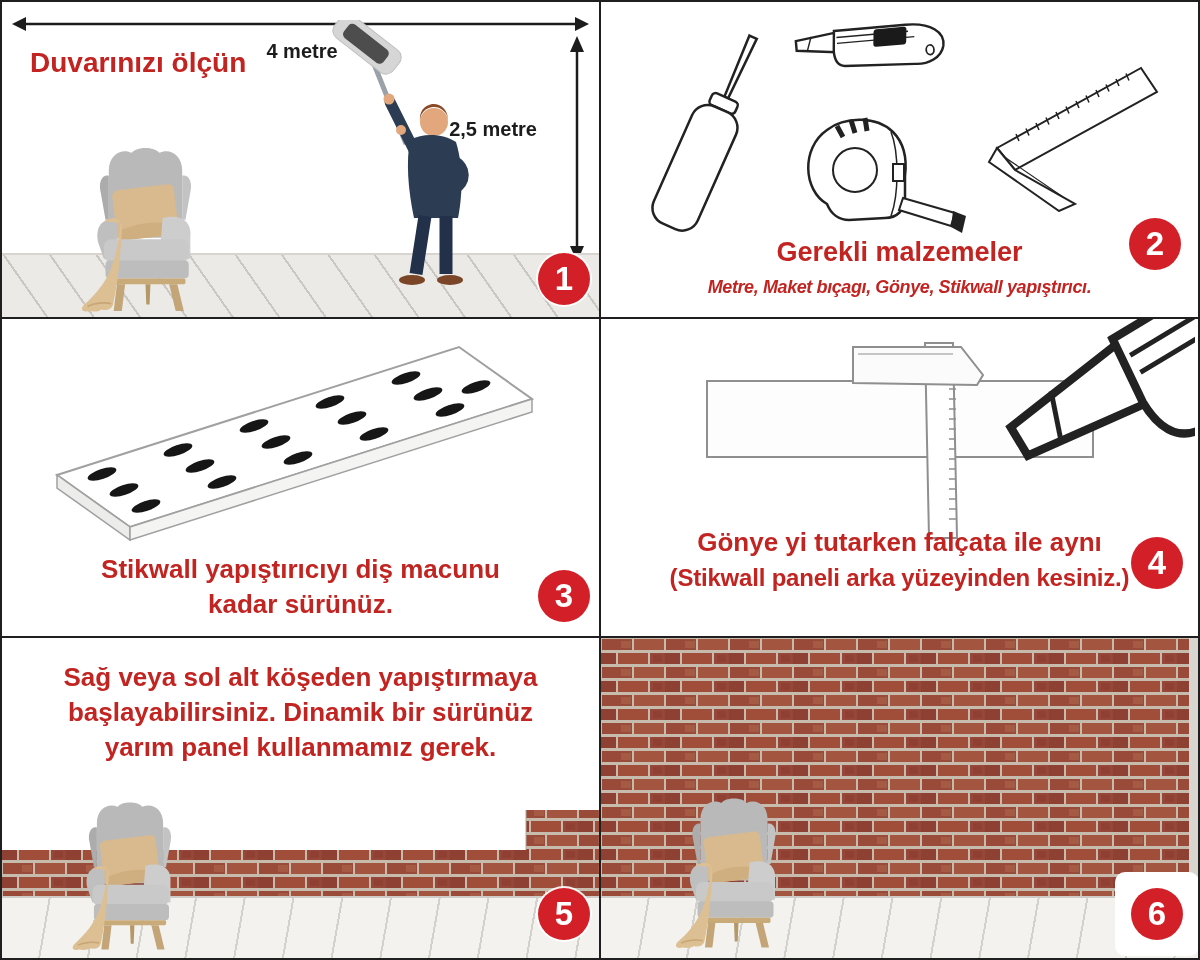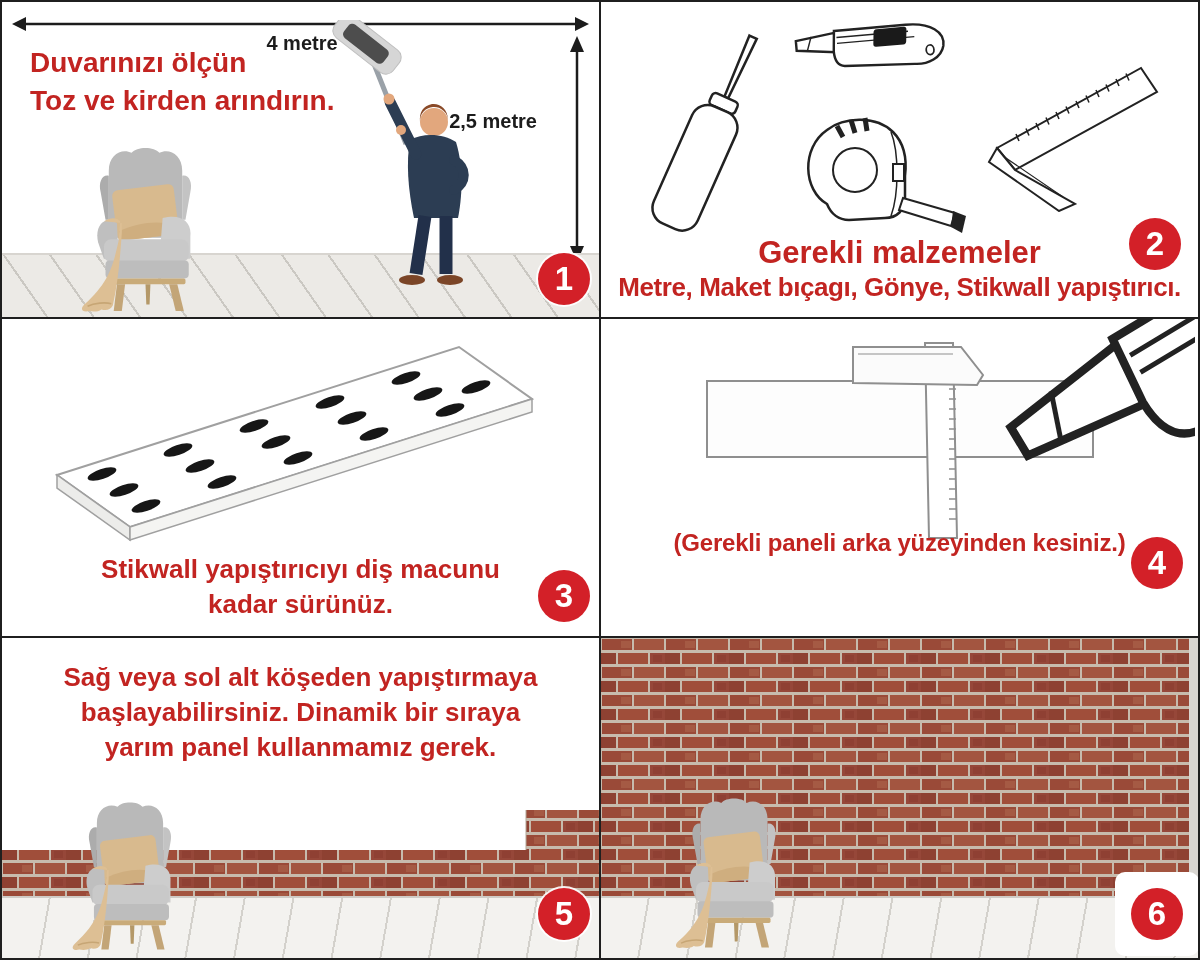--- a/index.html
+++ b/index.html
@@ -7,25 +7,25 @@
     position:relative;width:1200px;height:960px;box-sizing:border-box;
     border:2px solid #1f1f1f;background:#1f1f1f;
     display:grid;grid-template-columns:597px 1fr;grid-template-rows:315px 317px 1fr;gap:2px;
     font-family:"Liberation Sans",sans-serif;
   }
   .panel{position:relative;background:#ffffff;overflow:hidden;}
   .abs{position:absolute;}
   
   .cap{position:absolute;left:0;right:0;text-align:center;color:#c22421;font-weight:bold;line-height:35px;}
   .cap .ln{white-space:nowrap;font-size:26px;}
-  .cap .ln.big{font-size:31px;text-align:center;}
-  .cap .ln.tight{font-size:26px;letter-spacing:-0.4px;}
+  .cap .ln.big{font-size:27px;text-align:center;}
+  .cap .ln.tight{font-size:18px;letter-spacing:-0.4px;font-style:italic;}
   .cap .ln.mid{font-size:24px;letter-spacing:-0.2px;}
   .lefttext{position:absolute;left:28px;top:42px;color:#c22421;font-weight:bold;font-size:28px;line-height:38px;white-space:nowrap;}
-  .meas{position:absolute;color:#1c1c1c;font-weight:bold;font-size:20px;}
+  .meas{position:absolute;color:#1c1c1c;font-weight:bold;font-size:20px;margin-top:8px;}
   
   .badge{
     position:absolute;width:52px;height:52px;border-radius:50%;
     background:#d32028;color:#ffffff;font-weight:bold;font-size:33px;
     display:flex;align-items:center;justify-content:center;
     box-shadow:0 0 0 2px rgba(255,255,255,.9);
   }
   .badgebox{position:absolute;background:#ffffff;border-radius:10px;}
   
   .floor1{
@@ -100,21 +100,20 @@
       <polygon points="581,12 567,5 567,19" fill="#1c1c1c"></polygon>
       <line x1="569" y1="36" x2="569" y2="238" stroke="#1c1c1c" stroke-width="2.5"></line>
       <polygon points="569,24 562,40 576,40" fill="#1c1c1c"></polygon>
       <polygon points="569,250 562,234 576,234" fill="#1c1c1c"></polygon>
     </svg>
     <div class="meas" style="left:150px;top:30px;width:300px;text-align:center">4 metre</div>
     <div class="meas" style="right:62px;top:108px">2,5 metre</div>
 
     <div class="lefttext">
       <div class="ln">Duvarınızı ölçün</div>
-      <div class="ln">Toz ve kirden arındırın.</div>
     </div>
 
     <div class="floor1"></div>
 
     <svg class="abs" style="left:66px;top:141px" width="155" height="173" viewBox="0 0 190 212">
         <use href="#chair"></use>
       </svg>
 
     <svg class="abs" style="left:322px;top:18px" width="185" height="280" viewBox="0 0 185 280">
       <line x1="46" y1="34" x2="82" y2="124" stroke="#9aa1a8" stroke-width="5"></line>
@@ -223,30 +222,31 @@
       <polygon points="324,24 352,24 356,219 328,219" fill="#ffffff" stroke="#8f8f8f" stroke-width="2"></polygon>
       <path d="M348,40h7M348,50h7M348,60h7M348,70h7M348,80h7M348,90h7M348,100h7M348,110h7M348,120h7M348,130h7M348,140h7M348,150h7M348,160h7M348,170h7M348,180h7M348,190h7M348,200h7" stroke="#8f8f8f" stroke-width="1.4"></path>
       <polygon points="252,28 360,28 382,56 376,66 252,64" fill="#fbfbfb" stroke="#8f8f8f" stroke-width="2"></polygon>
       <path d="M257,35 L352,35" stroke="#8f8f8f" stroke-width="1.2"></path>
       <g transform="translate(380,78) rotate(-31) translate(-10,-24) scale(0.95)">
         <use href="#knife"></use>
       </g>
     </svg>
 
     <div class="cap" style="top:206px">
-      <div class="ln mid">(Gerekli paneli arka yüzeyinden kesiniz.)</div>
+      <div class="ln">Gönye yi tutarken falçata ile aynı</div>
+      <div class="ln mid">(Stikwall paneli arka yüzeyinden kesiniz.)</div>
     </div>
 
     <div class="badge" style="left:530px;top:218px">4</div>
   </div>
 
   <div class="panel">
     <div class="cap" style="top:22px">
       <div class="ln">Sağ veya sol alt köşeden yapıştırmaya</div>
-      <div class="ln">başlayabilirsiniz. Dinamik bir sıraya</div>
+      <div class="ln">başlayabilirsiniz. Dinamik bir sürünüz</div>
       <div class="ln">yarım panel kullanmamız gerek.</div>
     </div>
 
     <svg class="abs" style="left:0;top:0" width="597" height="262" viewBox="0 0 597 262">
       <rect x="0" y="212" width="597" height="48" fill="url(#brick)"></rect>
       <rect x="524" y="172" width="73" height="40" fill="url(#brick)"></rect>
       <line x1="524" y1="172" x2="524" y2="212" stroke="#b3a797" stroke-width="1"></line>
     </svg>
 
     <div class="floor2"></div>

